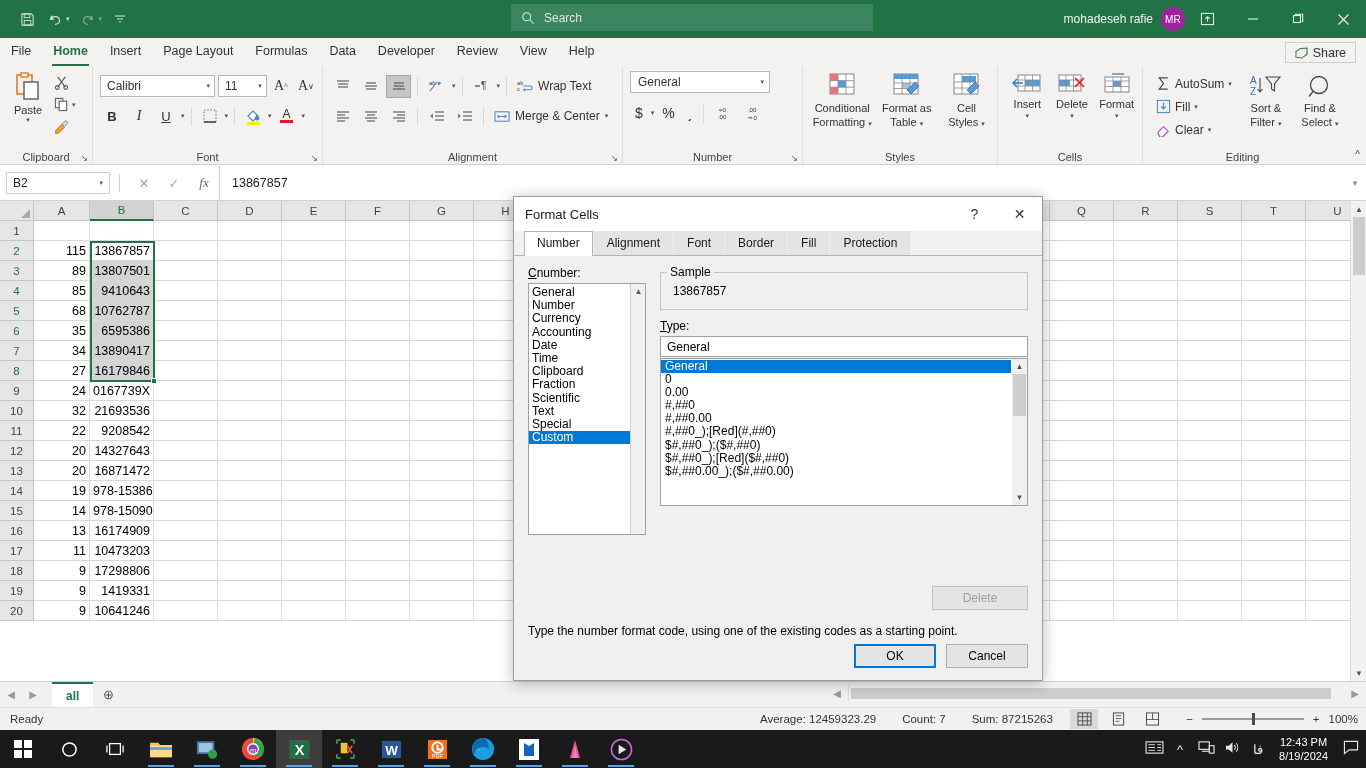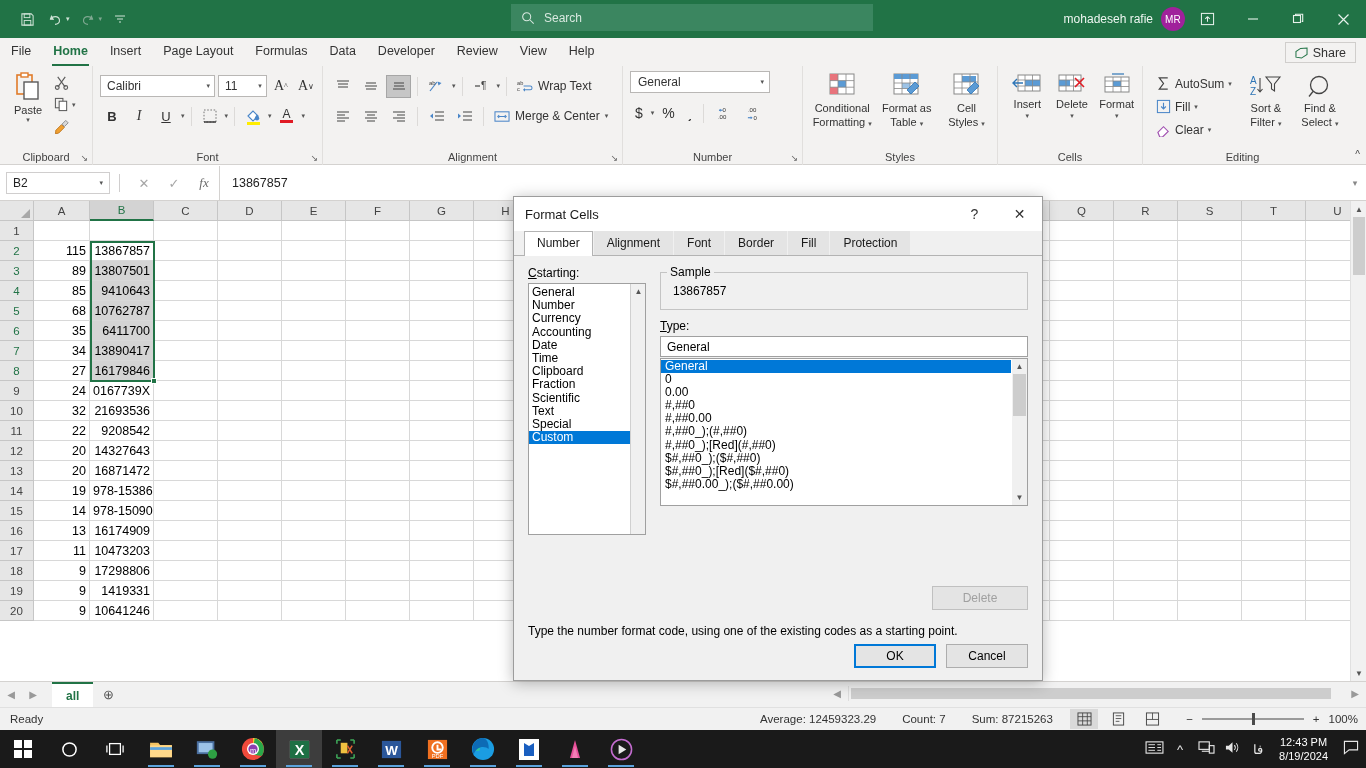--- a/index.html
+++ b/index.html
@@ -954,21 +954,21 @@
         <div class="cell" style="width: 64px;"></div>
         <div class="cell" style="width: 64px;"></div>
         <div class="cell" style="width: 64px;"></div>
         <div class="cell" style="width: 64px;"></div>
         <div class="cell" style="width: 64px;"></div>
         <div class="cell" style="width: 64px;"></div>
         <div class="cell" style="width: 64px;"></div>
       </div>
       <div class="row">
         <div class="cell num" style="width: 56px;">35</div>
-        <div class="cell num selfill" style="width: 64px;">6411700</div>
+        <div class="cell num selfill" style="width: 64px;">6595386</div>
         <div class="cell" style="width: 64px;"></div>
         <div class="cell" style="width: 64px;"></div>
         <div class="cell" style="width: 64px;"></div>
         <div class="cell" style="width: 64px;"></div>
         <div class="cell" style="width: 64px;"></div>
         <div class="cell" style="width: 64px;"></div>
         <div class="cell" style="width: 64px;"></div>
         <div class="cell" style="width: 64px;"></div>
         <div class="cell" style="width: 64px;"></div>
         <div class="cell" style="width: 64px;"></div>
@@ -1381,21 +1381,21 @@
   <div id="tabstrip">
     <div class="dtab active">Number</div>
     <div class="dtab">Alignment</div>
     <div class="dtab">Font</div>
     <div class="dtab">Border</div>
     <div class="dtab">Fill</div>
     <div class="dtab">Protection</div>
   </div>
 
   <div id="dlg-body">
-    <div class="lbl"><span class="uline">C</span><span>starting:</span></div>
+    <div class="lbl"><span class="uline">C</span><span>number:</span></div>
     <div id="cat-list">
       <div id="cat-items" style="padding-top:2px;">
           <div class="cat-item">General</div>
           <div class="cat-item">Number</div>
           <div class="cat-item">Currency</div>
           <div class="cat-item">Accounting</div>
           <div class="cat-item">Date</div>
           <div class="cat-item">Time</div>
           <div class="cat-item">Clipboard</div>
           <div class="cat-item">Fraction</div>
@@ -1416,21 +1416,20 @@
       </div>
       <div class="lbl" style="margin-top:9px"><span class="uline">T</span><span>ype:</span></div>
       <div id="type-input">General</div>
       <div id="type-list">
         <div id="type-items" style="padding-top:1px;">
             <div class="type-item sel" style="margin-right: 16px;">General</div>
             <div class="type-item" style="margin-right: 16px;">0</div>
             <div class="type-item" style="margin-right: 16px;">0.00</div>
             <div class="type-item" style="margin-right: 16px;">#,##0</div>
             <div class="type-item" style="margin-right: 16px;">#,##0.00</div>
-            <div class="type-item" style="margin-right: 16px;">#,##0_);(#,##0)</div>
             <div class="type-item" style="margin-right: 28px;">#,##0_);[Red](#,##0)</div>
             <div class="type-item" style="margin-right: 16px;">$#,##0_);($#,##0)</div>
             <div class="type-item" style="margin-right: 16px;">$#,##0_);[Red]($#,##0)</div>
             <div class="type-item" style="margin-right: 16px;">$#,##0.00_);($#,##0.00)</div>
           </div>
         <div id="type-sb">
           <div class="sb-arrow">▲</div>
           <div id="type-thumb"></div>
           <div class="sb-arrow" style="position:absolute;bottom:0">▼</div>
         </div>

